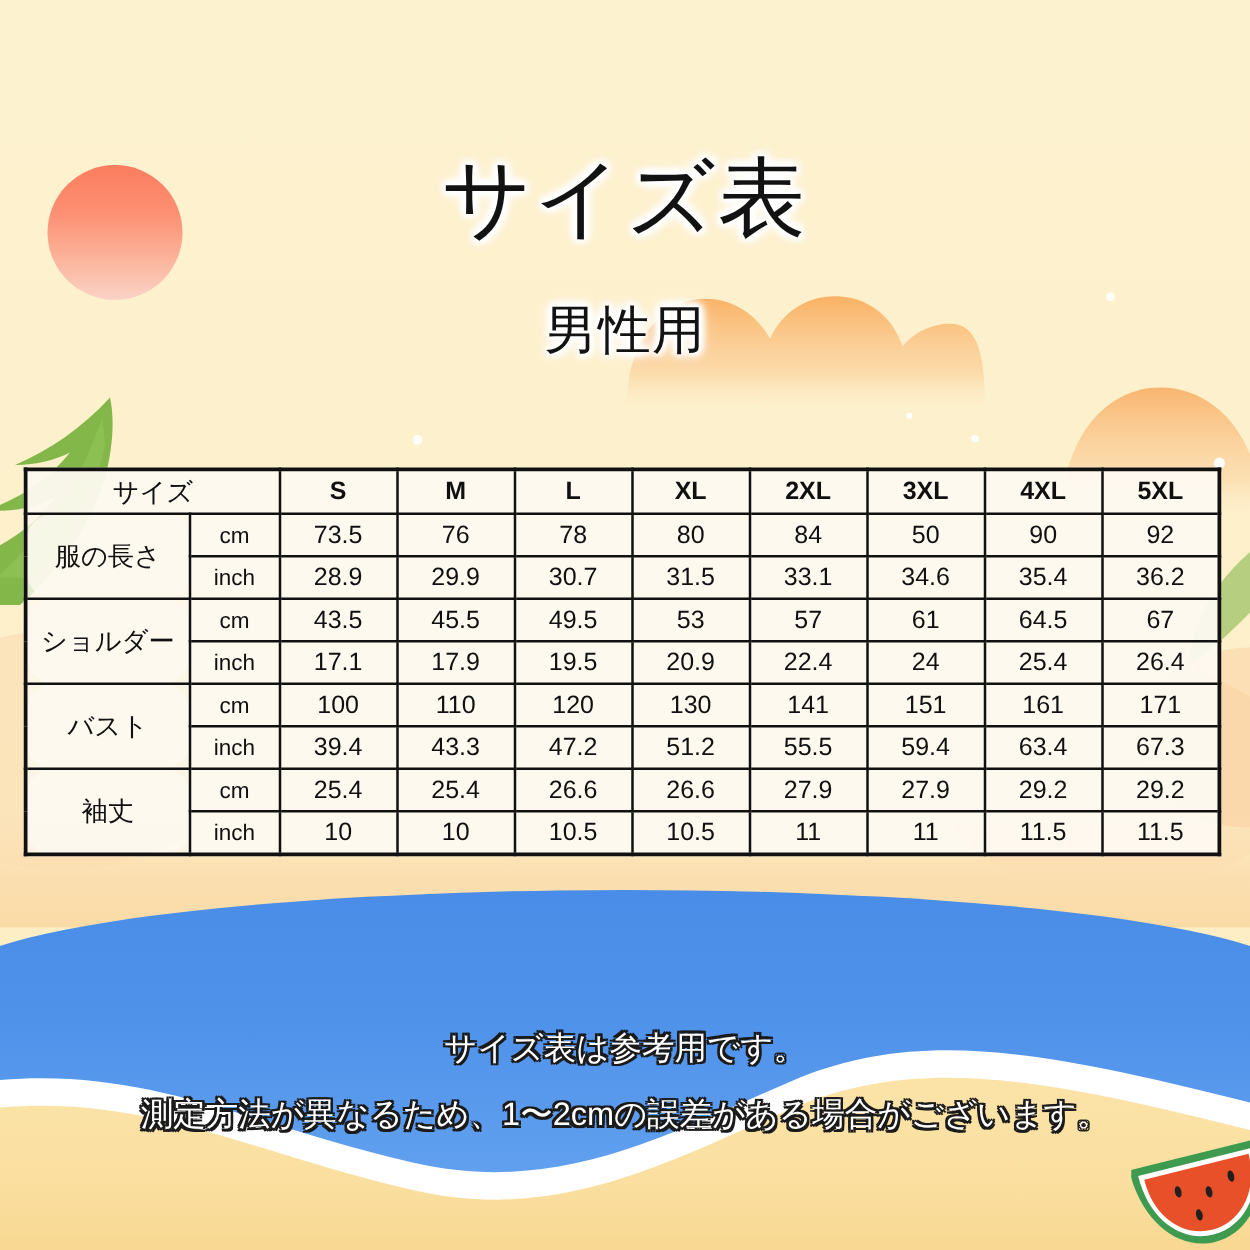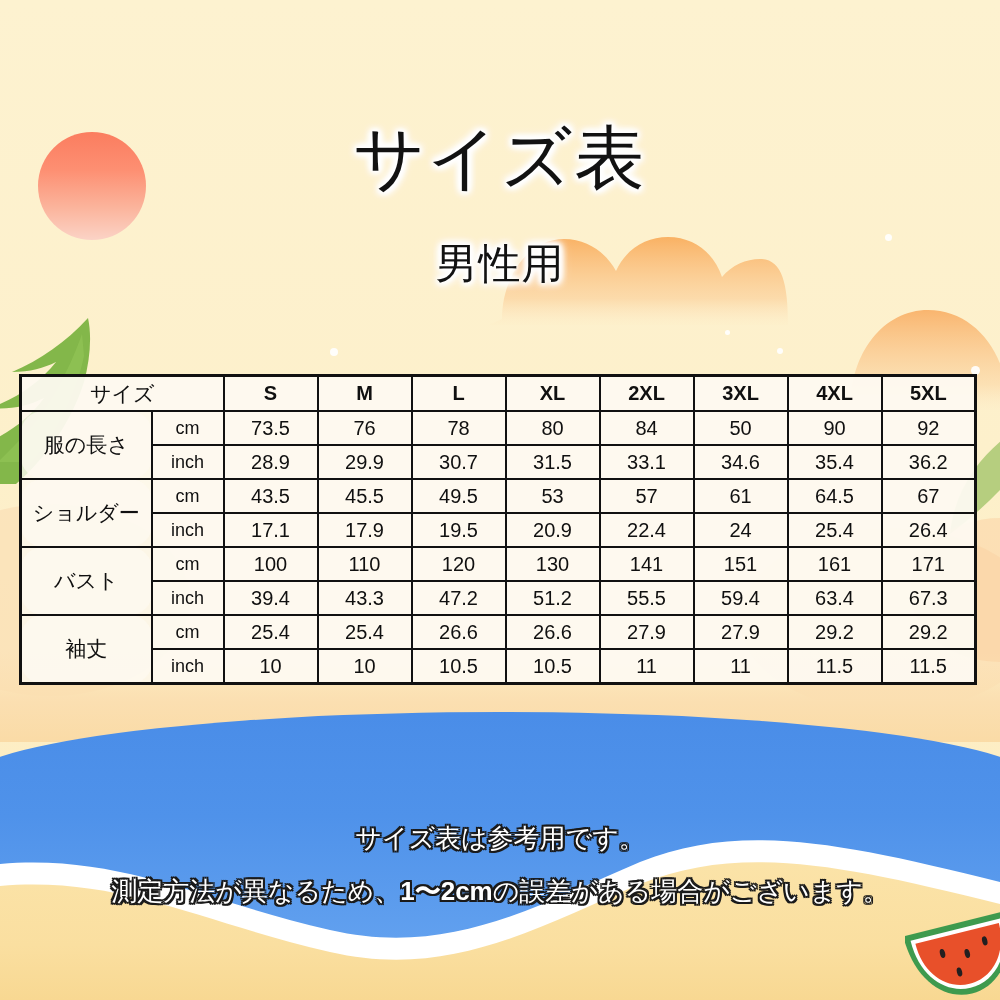--- a/index.html
+++ b/index.html
@@ -115,21 +115,21 @@
     color: #ffffff;
     font-size: 26px;
     line-height: 34px;
     font-weight: 400;
     text-shadow:
       -2px -2px 0 #1a1a1a,  2px -2px 0 #1a1a1a,
       -2px  2px 0 #1a1a1a,  2px  2px 0 #1a1a1a,
       -2px  0   0 #1a1a1a,  2px  0   0 #1a1a1a,
        0   -2px 0 #1a1a1a,  0    2px 0 #1a1a1a;
   }
-  #footer-note .b { font-weight: 700; }
+  #footer-note .b { font-weight: 400; }
   #footer-note .line { display: block; margin-top: 19px; }
 </style>
 </head>
 <body>
 
 <div id="stage">
 
   <div class="bg-layer">
 
     <div class="sun"></div>

